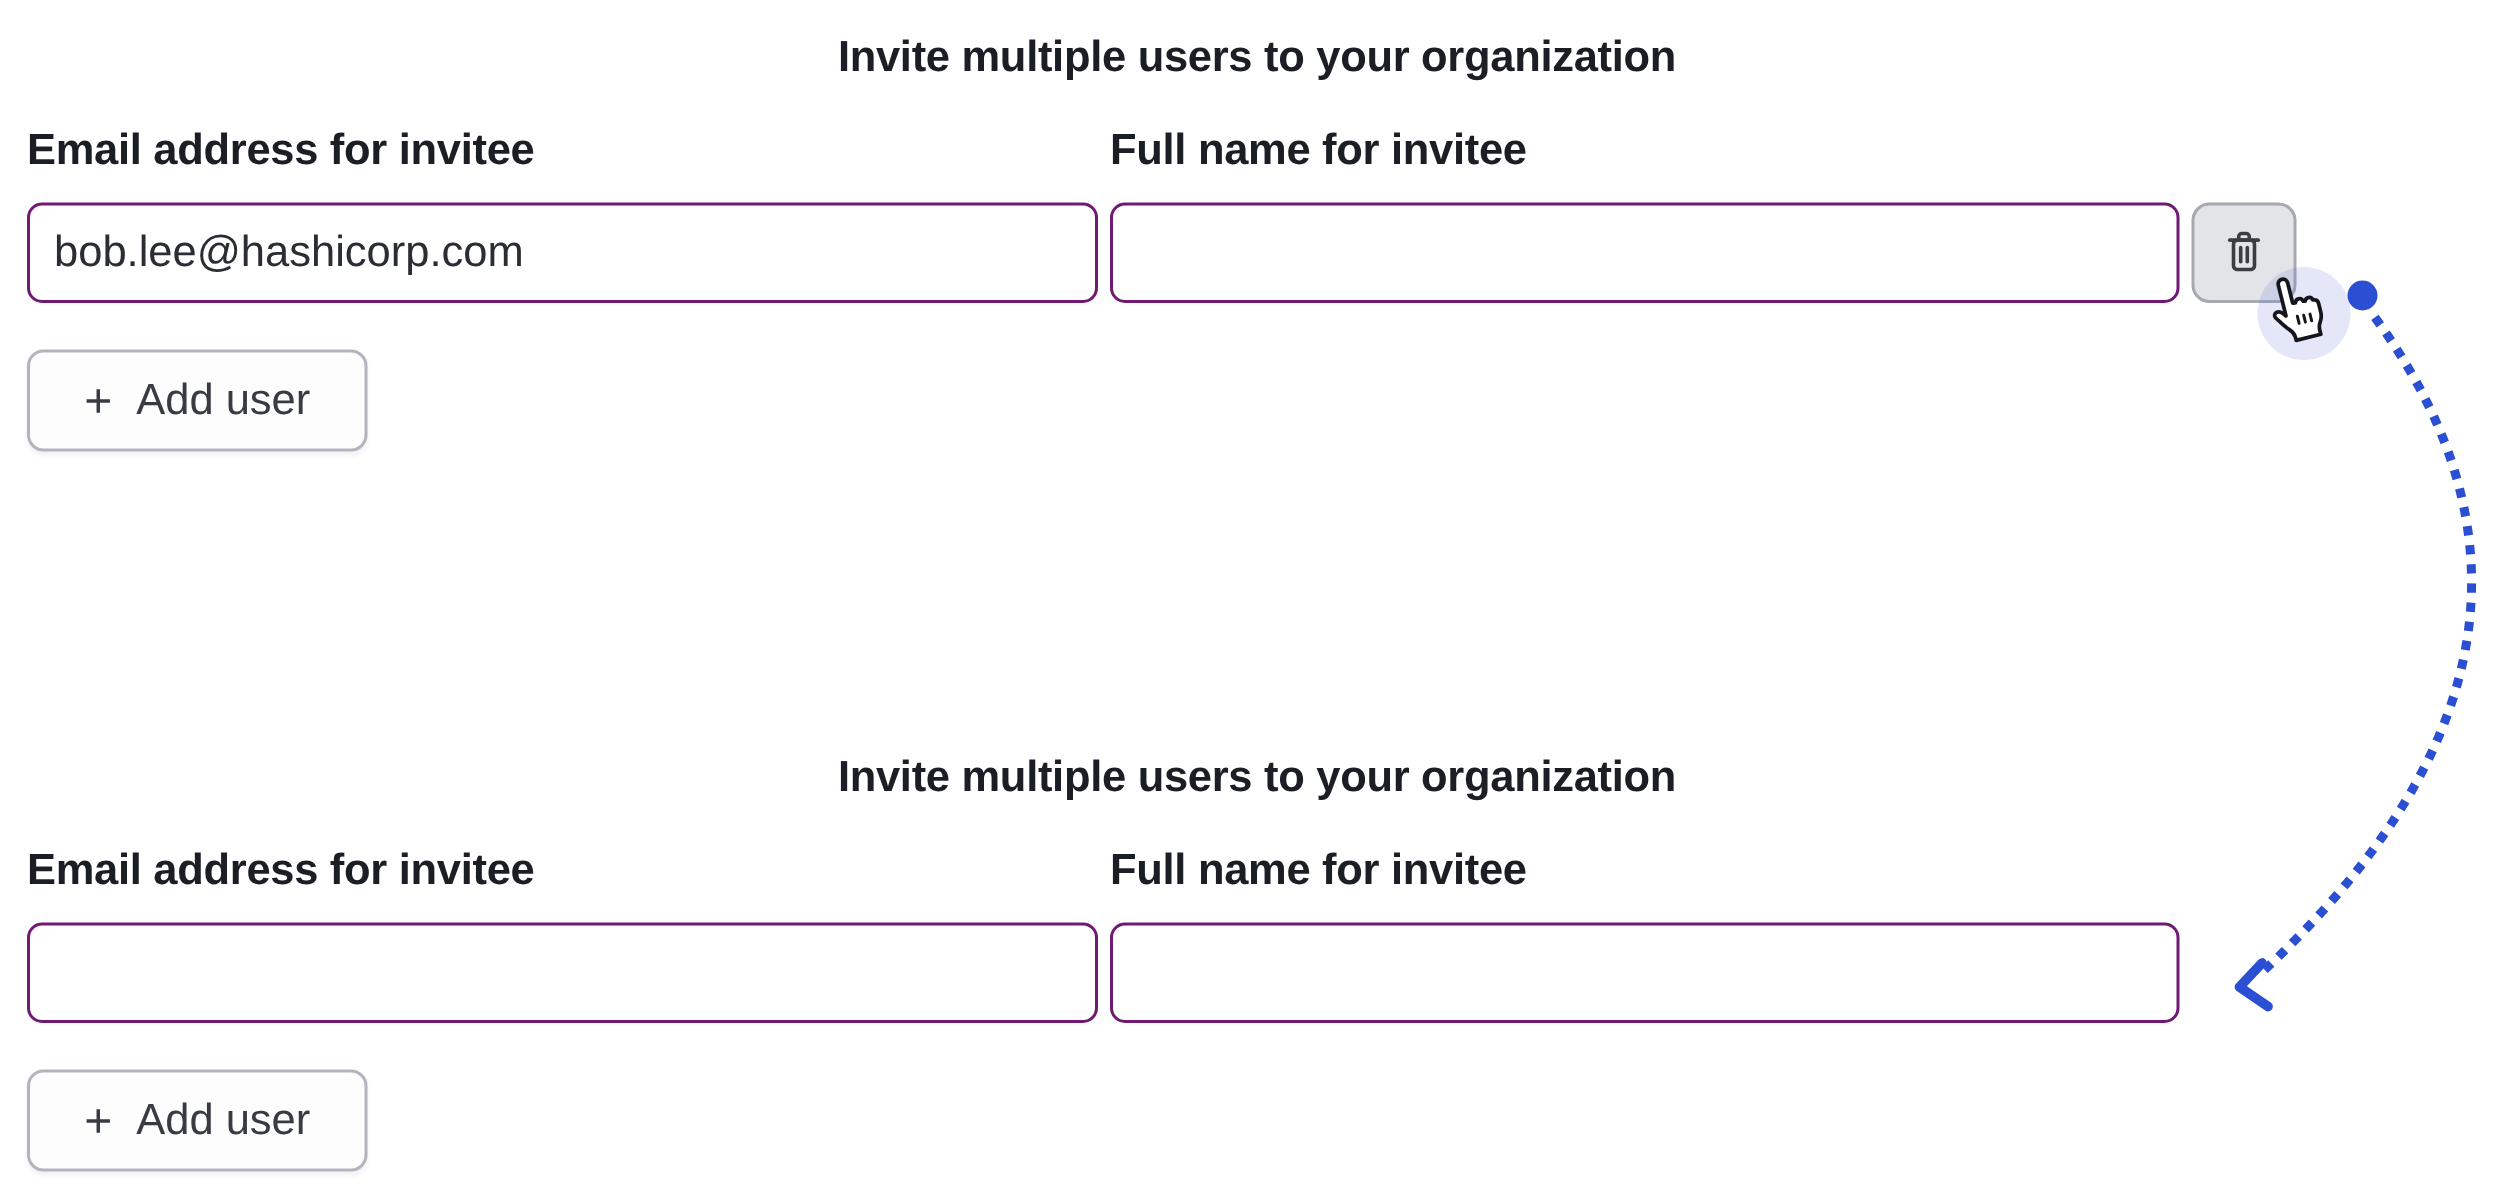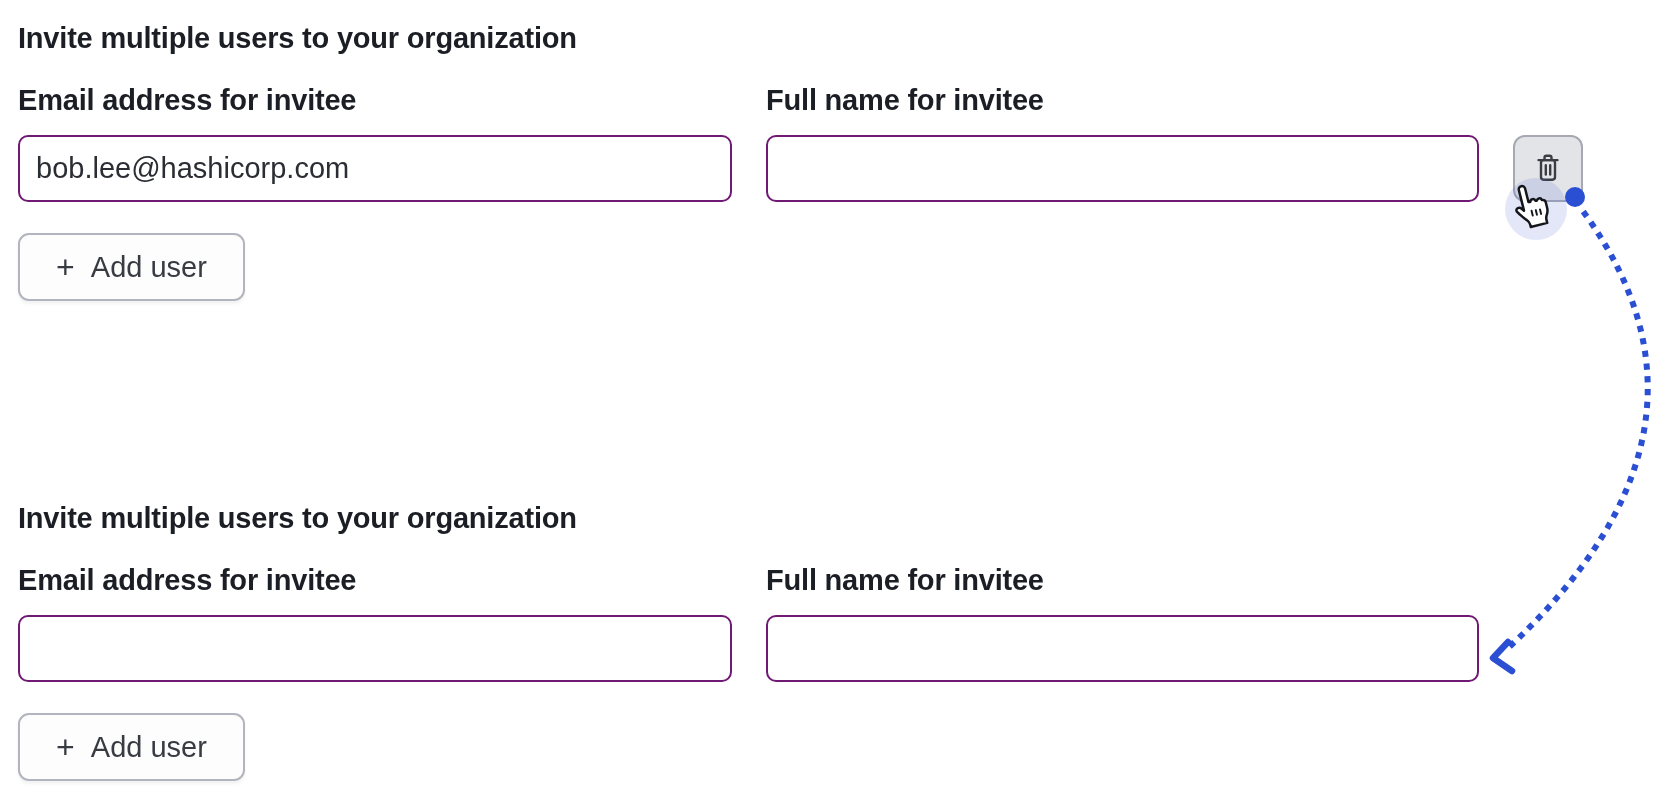--- a/index.html
+++ b/index.html
@@ -14,23 +14,24 @@
   .form-section { position: absolute; left: 18px; width: 1640px; }
   #form-1 { top: 20px; }
   #form-2 { top: 500px; }
 
   .form-heading {
     margin: 0;
     font-size: 29px; font-weight: 700;
     line-height: 36px;
     color: #1b1e24;
     letter-spacing: -0.2px;
+    text-align: center;
   }
 
-  .fields-row { display: flex; gap: 34px; align-items: center; margin-top: 26px; }
+  .fields-row { display: flex; gap: 8px; align-items: center; margin-top: 26px; }
 
   .field label {
     display: block;
     font-size: 29px; font-weight: 700;
     line-height: 36px;
     color: #1b1e24;
     letter-spacing: -0.2px;
     margin: 0 0 17px 0;
   }
   .field-email { width: 714px; }

